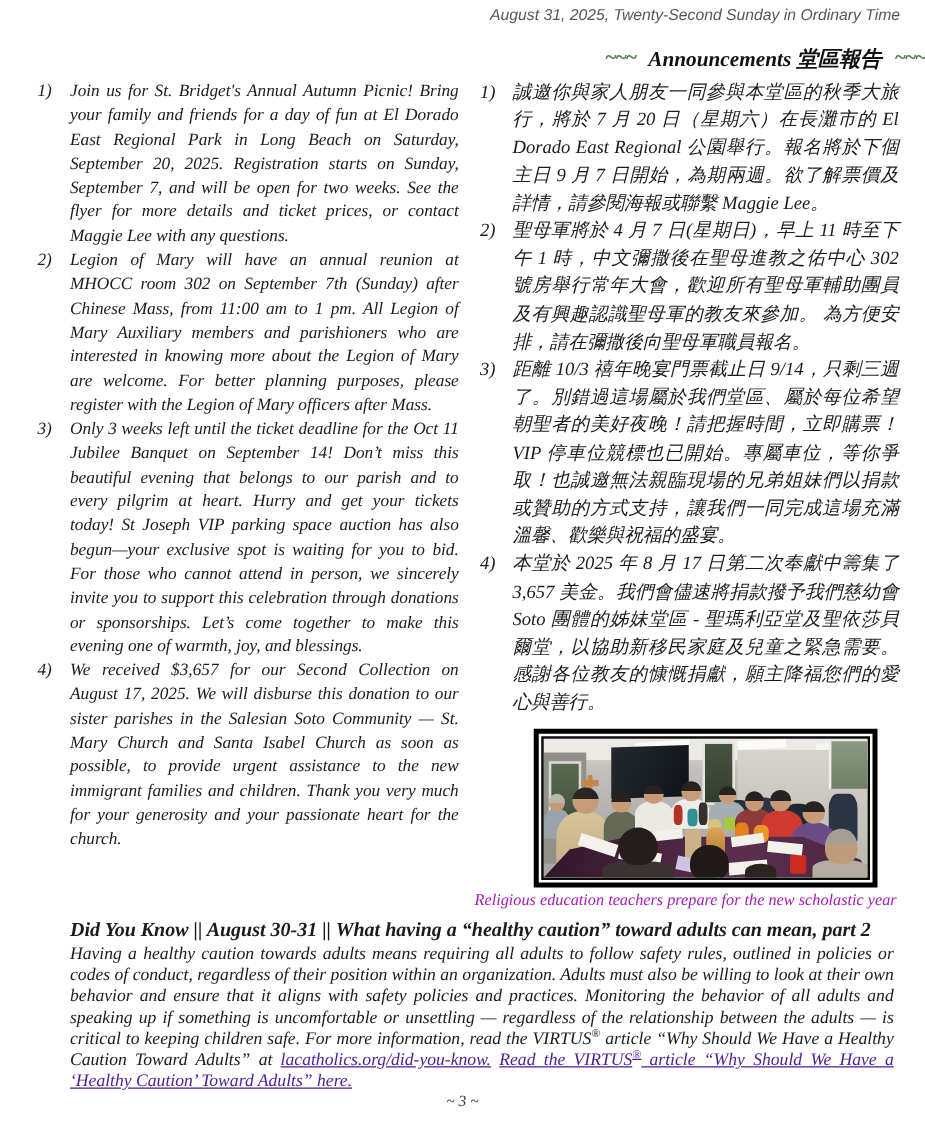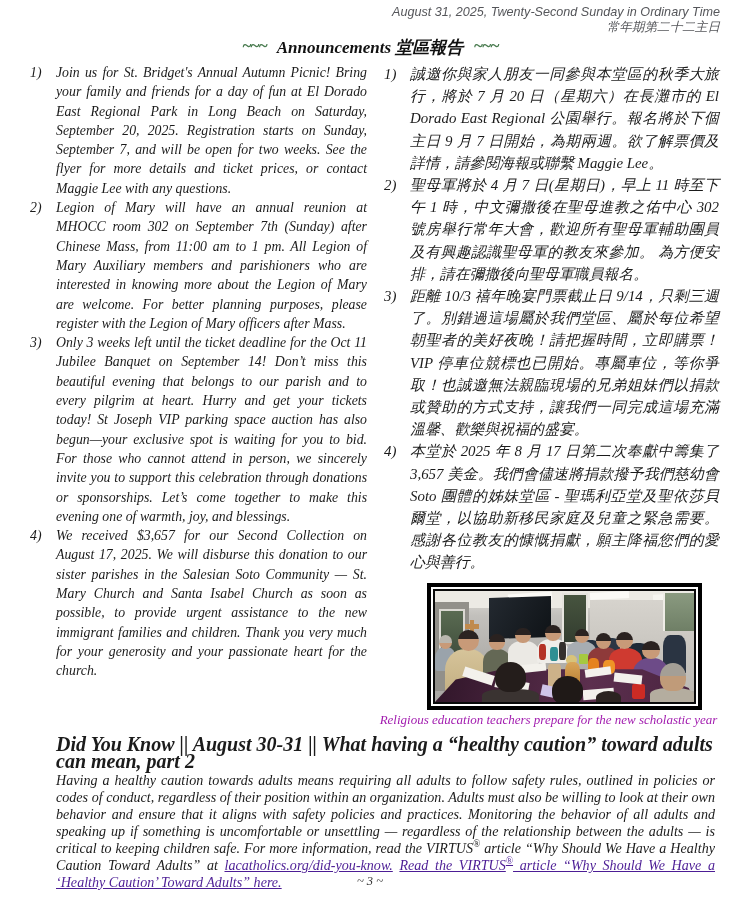--- a/index.html
+++ b/index.html
@@ -8,21 +8,21 @@
     font-family:"Liberation Serif", serif; color:#1b1b1b; overflow:hidden;font-style:italic;
   }
   
   .header {
     position:absolute; top:5px; right:20px; text-align:right;
     font-family:"Liberation Sans", sans-serif; font-size:12.6px;
     color:#55565a; line-height:1.22;
   }
   
   .title {
-    position:absolute; top:36px; left:0; width:100%; text-align:center;
+    position:absolute; top:36px; left:0; width:100%; text-align:right;
     font-size:17px; font-weight:bold; color:#111;
   }
   .title .tilde { color:#4a7c50; letter-spacing:-1.5px; font-weight:bold; position:relative; top:-2px; }
   .title .title-text { margin:0 6px; }
 
   
   .col { position:absolute; top:63px; }
   .col-en { left:30px;  width:337px; font-size:13.8px; line-height:19.3px; }
   .col-zh { left:384px; width:335px; font-size:14.9px; line-height:22.2px; }
   .item { display:flex; }
@@ -43,37 +43,36 @@
   .caption {
     position:absolute; left:378px; top:712px; width:341px; text-align:center;
     font-size:13px; color:#a21caf;
   }
 
   
   .dyk {
     position:absolute; left:56px; top:736px; width:659px;
     font-size:14.1px; line-height:17px; text-align:justify;
   }
-  .dyk-heading { font-weight:bold; font-size:20px; text-align:left; margin-bottom:2px; }
+  .dyk-heading { font-weight:bold; font-size:16px; text-align:left; margin-bottom:2px; }
   .link { color:#4c1d95; text-decoration:underline; cursor:pointer; }
   sup.sup { font-size:9.5px; vertical-align:super; line-height:0; }
 
   .pagenum {
     position:absolute; top:874px; left:0; width:100%; text-align:center;
     font-size:12.5px; color:#333;
   }
 </style>
 </head>
 <body>
 
 <div class="page">
 
   <div class="header">
     <div>August 31, 2025, Twenty-Second Sunday in Ordinary Time</div>
-    <div>常年期第二十二主日</div>
   </div>
 
   <div class="title">
     <span class="tilde">~~~</span>
     <span class="title-text">Announcements 堂區報告</span>
     <span class="tilde">~~~</span>
   </div>
 
   <div class="col col-en">
     <div class="item">

